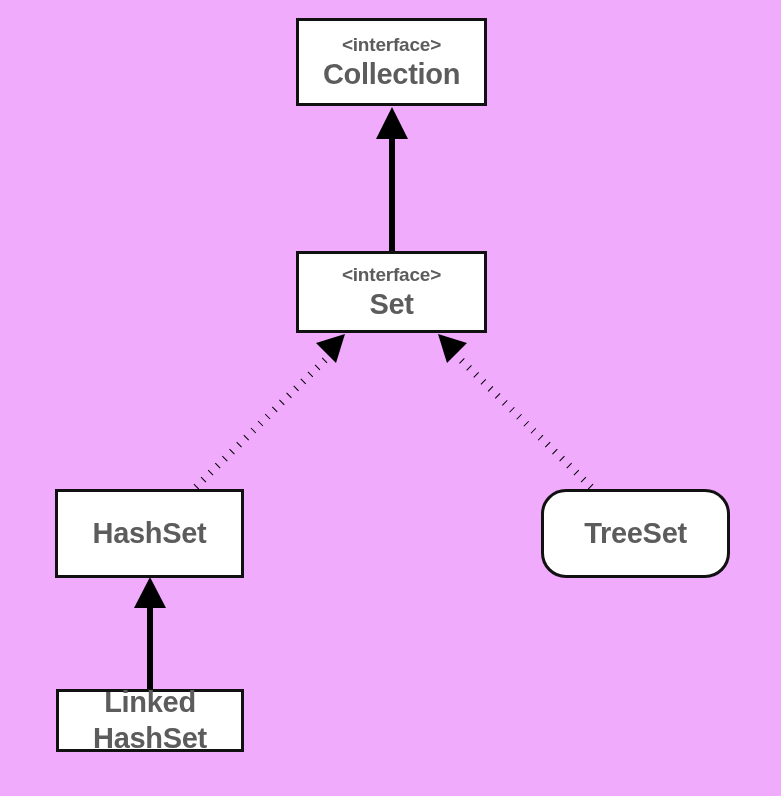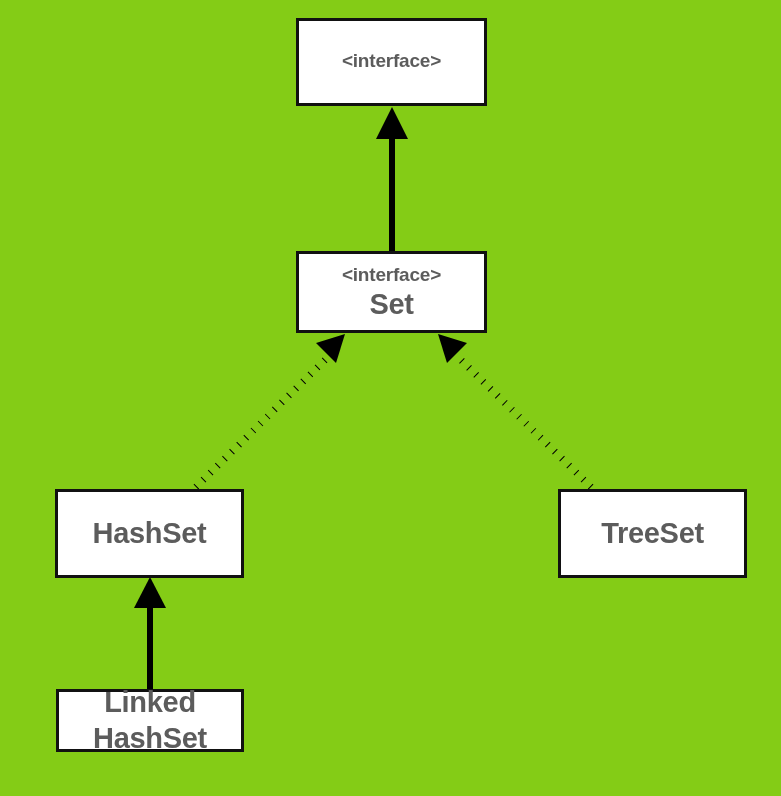--- a/index.html
+++ b/index.html
@@ -8,21 +8,21 @@
     padding: 0;
     background: #ffffff;
   }
   body {
     font-family: "Liberation Sans", sans-serif;
   }
   #diagram-canvas {
     position: relative;
     width: 781px;
     height: 796px;
-    background: #84cc16;
+    background: #f0abfc;
     overflow: hidden;
   }
   #edge-layer {
     position: absolute;
     left: 0;
     top: 0;
     width: 781px;
     height: 796px;
     pointer-events: none;
   }
@@ -54,21 +54,21 @@
     letter-spacing: -0.3px;
     white-space: pre-line;
   }
   .class-name.two-line {
     line-height: 1.24;
   }
   
   #box-collection   { left: 296px; top: 18px;  width: 191px; height: 88px; }
   #box-set          { left: 296px; top: 251px; width: 191px; height: 82px; }
   #box-hashset      { left: 55px;  top: 489px; width: 189px; height: 89px; }
-  #box-treeset      { left: 558px; top: 489px; width: 189px; height: 89px; }
+  #box-treeset      { left: 541px; top: 489px; width: 189px; height: 89px; border-radius: 25px; }
   #box-linkedhashset{ left: 56px;  top: 689px; width: 188px; height: 63px; }
 </style>
 </head>
 <body>
 
 <div id="diagram-canvas">
 
   <svg id="edge-layer" viewBox="0 0 781 796" width="781" height="796" xmlns="http://www.w3.org/2000/svg">
 
     <g>
@@ -87,20 +87,21 @@
     </g>
 
     <g>
       <line x1="150" y1="689" x2="150" y2="600" stroke="#000000" stroke-width="6"></line>
       <polygon points="150,577 134,608 166,608" fill="#000000"></polygon>
     </g>
   </svg>
 
   <div class="uml-box" id="box-collection">
     <div class="stereotype">&lt;interface&gt;</div>
+    <div class="class-name">Collection</div>
   </div>
 
   <div class="uml-box" id="box-set">
     <div class="stereotype">&lt;interface&gt;</div>
     <div class="class-name">Set</div>
   </div>
 
   <div class="uml-box" id="box-hashset">
     <div class="class-name">HashSet</div>
   </div>

